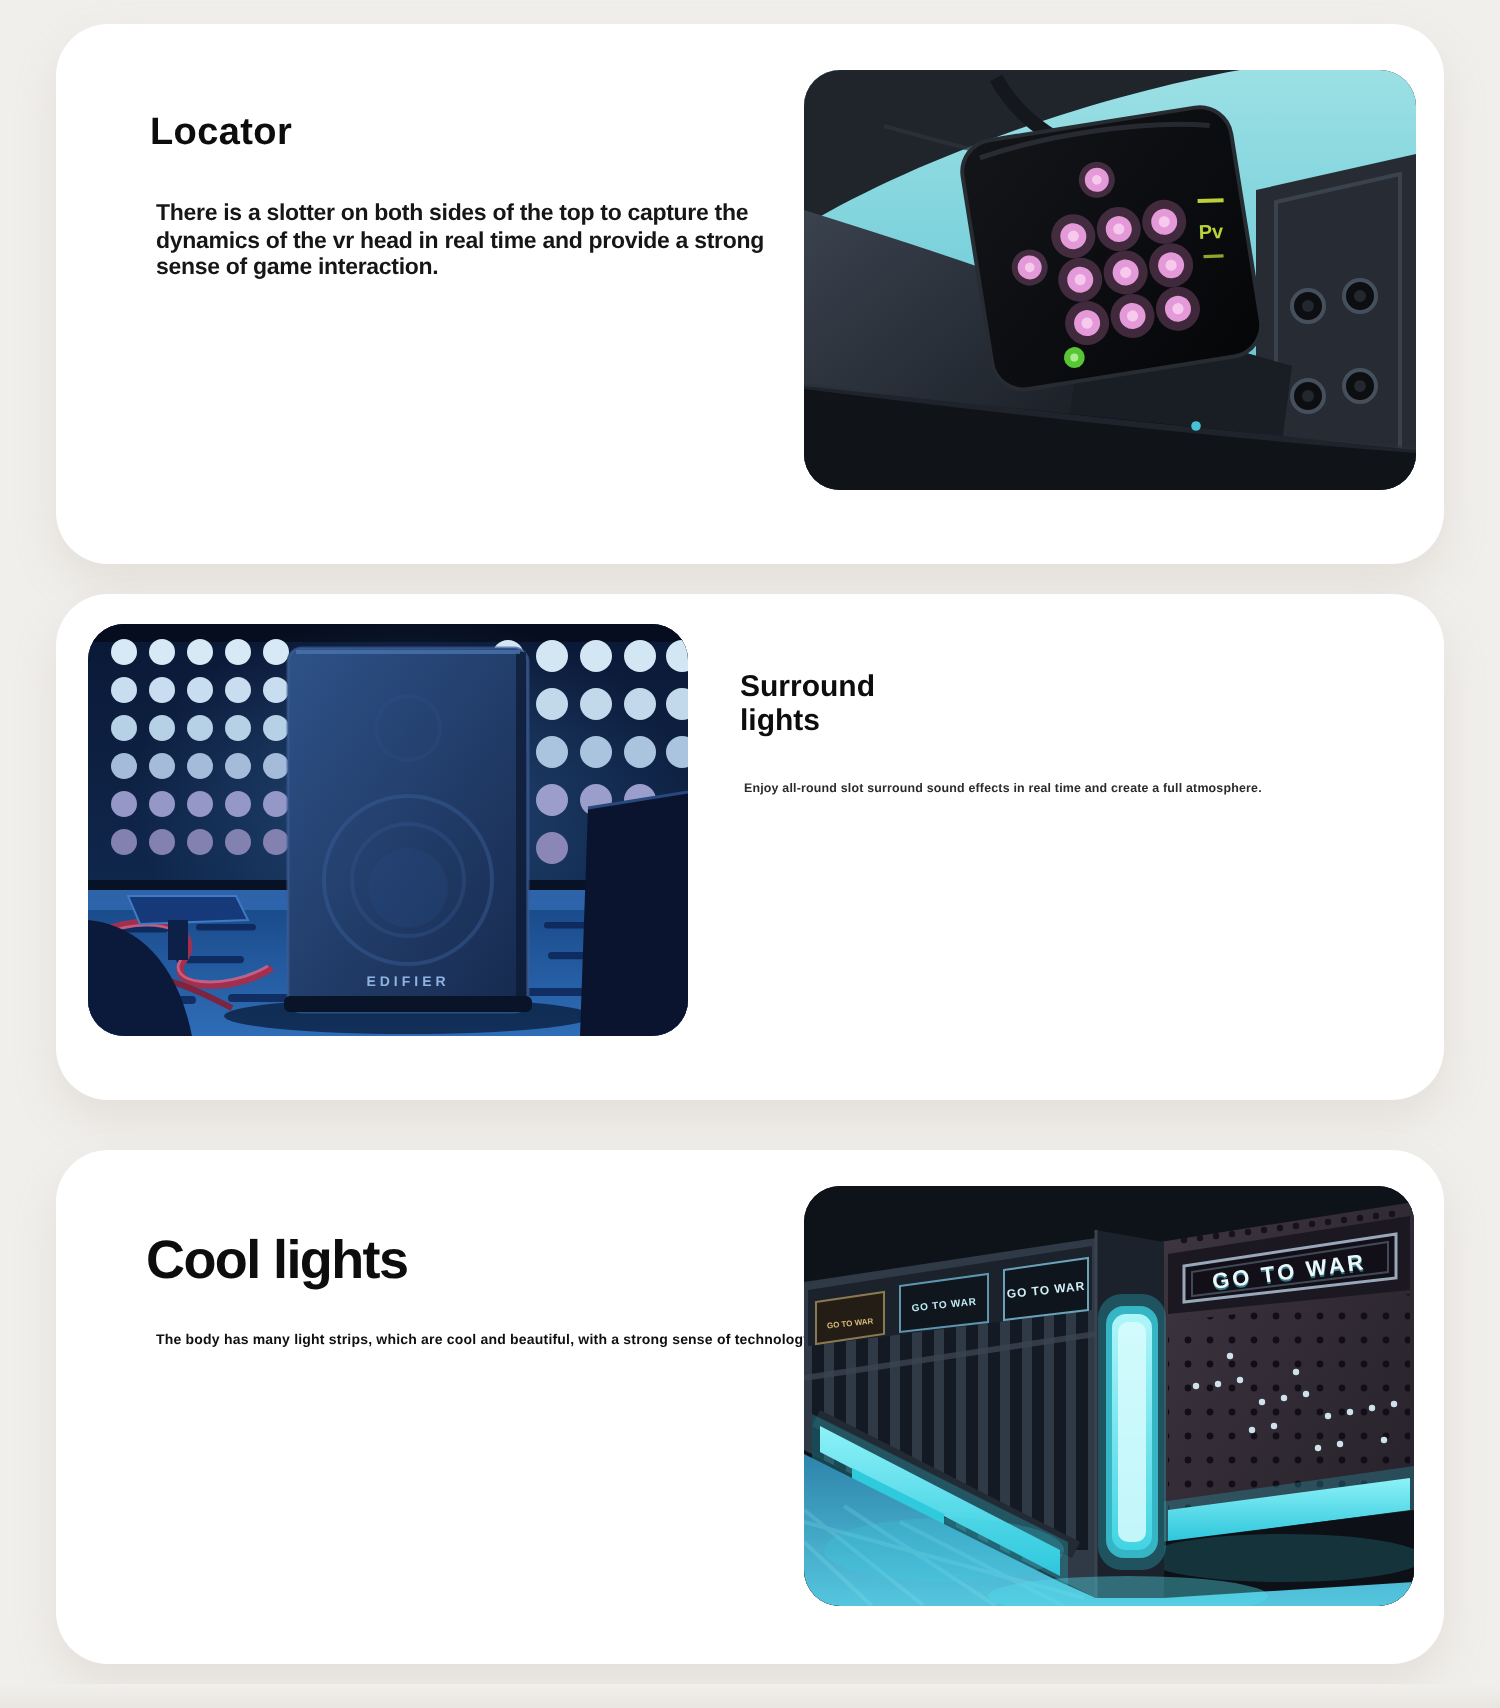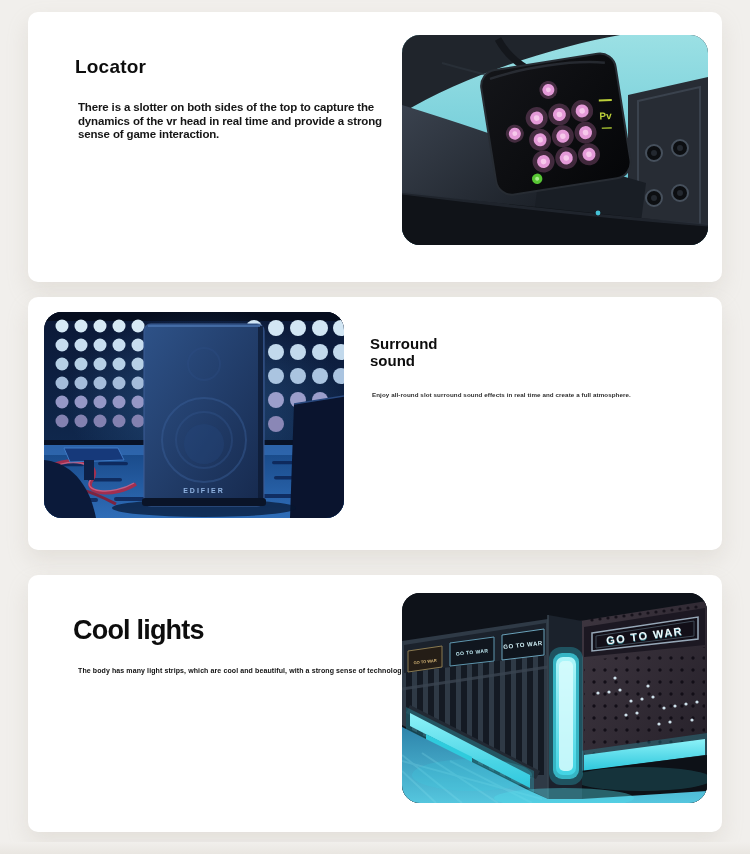--- a/index.html
+++ b/index.html
@@ -4,21 +4,21 @@
 <style>
   * { margin:0; padding:0; box-sizing:border-box; }
   html,body { width:750px; background:#f1efec; }
   .page {
     position:relative; width:750px; height:854px;
     background:#f1efec; overflow:hidden;
     font-family:"Liberation Sans", sans-serif;
   }
   .card {
     position:absolute; left:28px; width:694px;
-    background:#ffffff; border-radius:10px;
+    background:#ffffff; border-radius:26px;
     box-shadow:0 10px 22px rgba(168,158,146,.20);
   }
   #card-locator  { top:12px;  height:270px; }
   #card-surround { top:297px; height:253px; }
   #card-lights   { top:575px; height:257px; }
 
   .photo { position:absolute; border-radius:18px; overflow:hidden; background:#0d1420; }
   .photo svg { display:block; width:100%; height:100%; }
   #photo-locator  { left:374px; top:23px; width:306px; height:210px; }
   #photo-surround { left:16px;  top:15px; width:300px; height:206px; }
@@ -274,21 +274,21 @@
           <path d="M104,14 L216,14" stroke="#4a74ae" stroke-width="2" opacity=".8"></path>
           <circle cx="160" cy="128" r="42" fill="none" stroke="#3a5f98" stroke-width="2" opacity=".45"></circle>
           <circle cx="160" cy="128" r="28" fill="none" stroke="#33568c" stroke-width="2" opacity=".4"></circle>
           <circle cx="160" cy="132" r="20" fill="#24477e" opacity=".35"></circle>
           <circle cx="160" cy="52" r="16" fill="none" stroke="#2e5088" stroke-width="2" opacity=".3"></circle>
           <rect x="98" y="186" width="124" height="8" rx="3" fill="#0a1428"></rect>
           <text x="160" y="181" text-anchor="middle" font-size="7" font-weight="700" letter-spacing="2" fill="#8fb2e0">EDIFIER</text>
         </g>
       </svg>
     </figure>
-    <h2 class="title" id="title-surround">Surround sound</h2>
+    <h2 class="title" id="title-surround">Surround lights</h2>
     <p class="body" id="body-surround">Enjoy all-round slot surround sound effects in real time and create a full atmosphere.</p>
   </section>
 
   <section class="card" id="card-lights">
     <h2 class="title" id="title-lights">Cool lights</h2>
     <p class="body" id="body-lights">The body has many light strips, which are cool and beautiful, with a strong sense of technology.</p>
 
     <figure class="photo" id="photo-lights">
       <svg viewBox="0 0 305 210" preserveAspectRatio="none">
         <defs>

